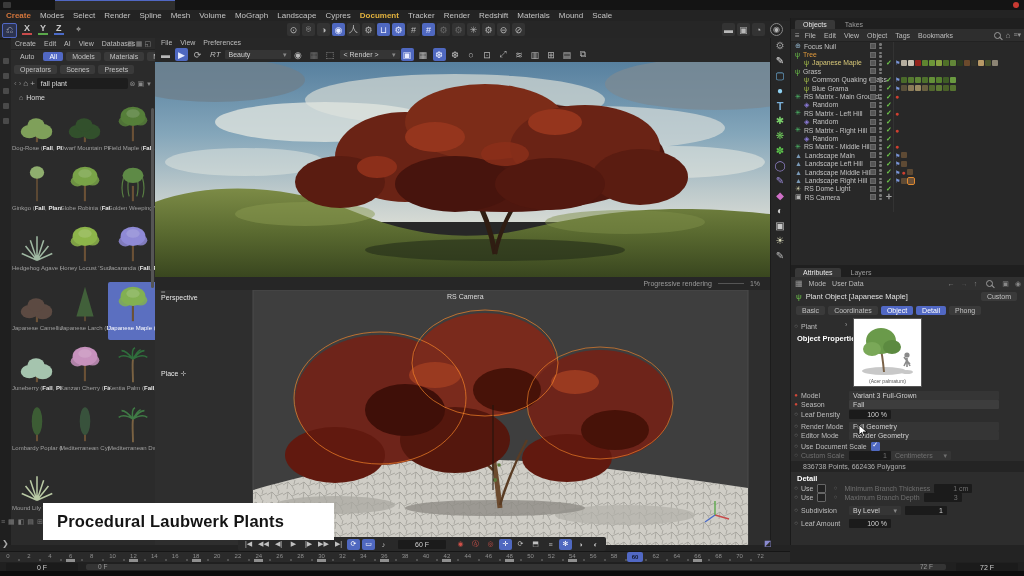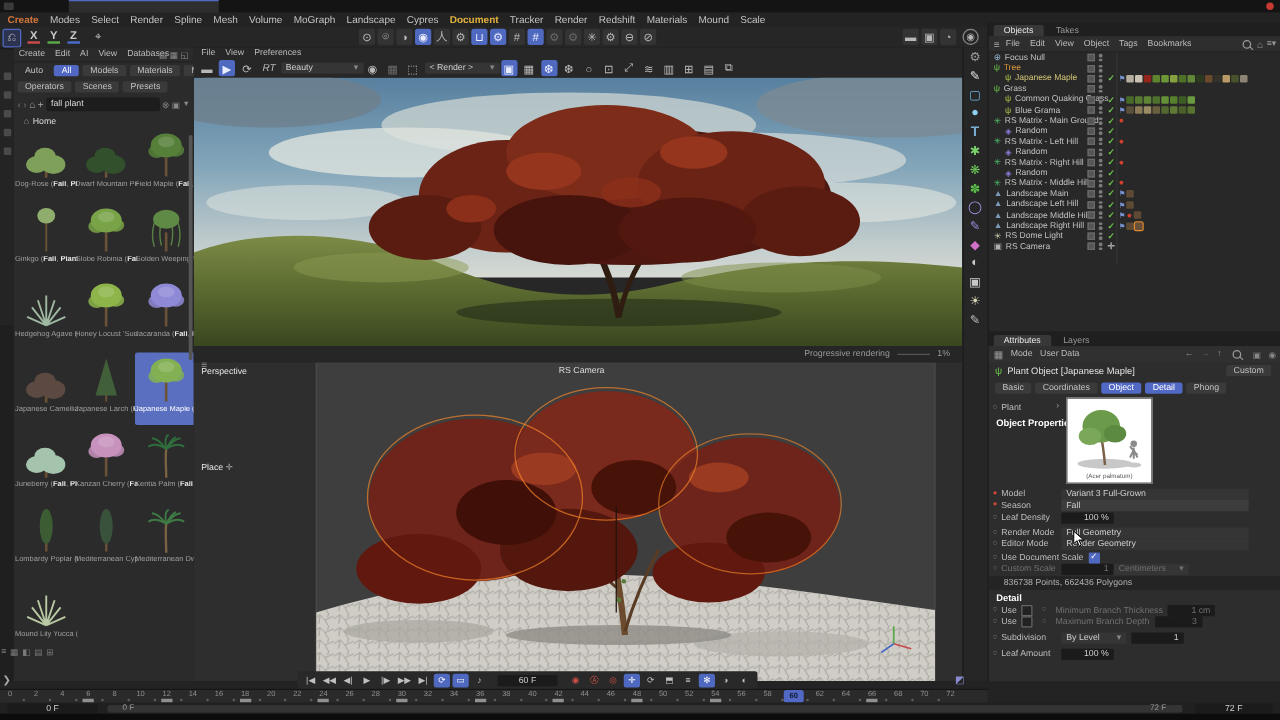--- a/index.html
+++ b/index.html
@@ -1079,14 +1079,17 @@
 
   <div class="abs" id="tl-left-icons" style="left:1px;top:518px;display:flex;gap:3px;z-index:31;">
       <span style="font-size: 7px; color: rgb(122, 122, 122);">≡</span>
       <span style="font-size: 7px; color: rgb(122, 122, 122);">▦</span>
       <span style="font-size: 7px; color: rgb(122, 122, 122);">◧</span>
       <span style="font-size: 7px; color: rgb(122, 122, 122);">▤</span>
       <span style="font-size: 7px; color: rgb(122, 122, 122);">⊞</span>
     </div>
   <span class="abs" style="left:2px;top:539px;font-size:8px;color:#aaa;z-index:31;">❯</span>
 
+  <div class="abs" style="left:43px;top:503px;width:291px;height:37px;background:#fff;z-index:40;display:flex;align-items:center;padding-left:14px;box-sizing:border-box;">
+    <span style="font-size:16.5px;font-weight:bold;color:#141414;letter-spacing:0.2px;">Procedural Laubwerk Plants</span>
+  </div>
 
 </div>
 
 </body></html>

